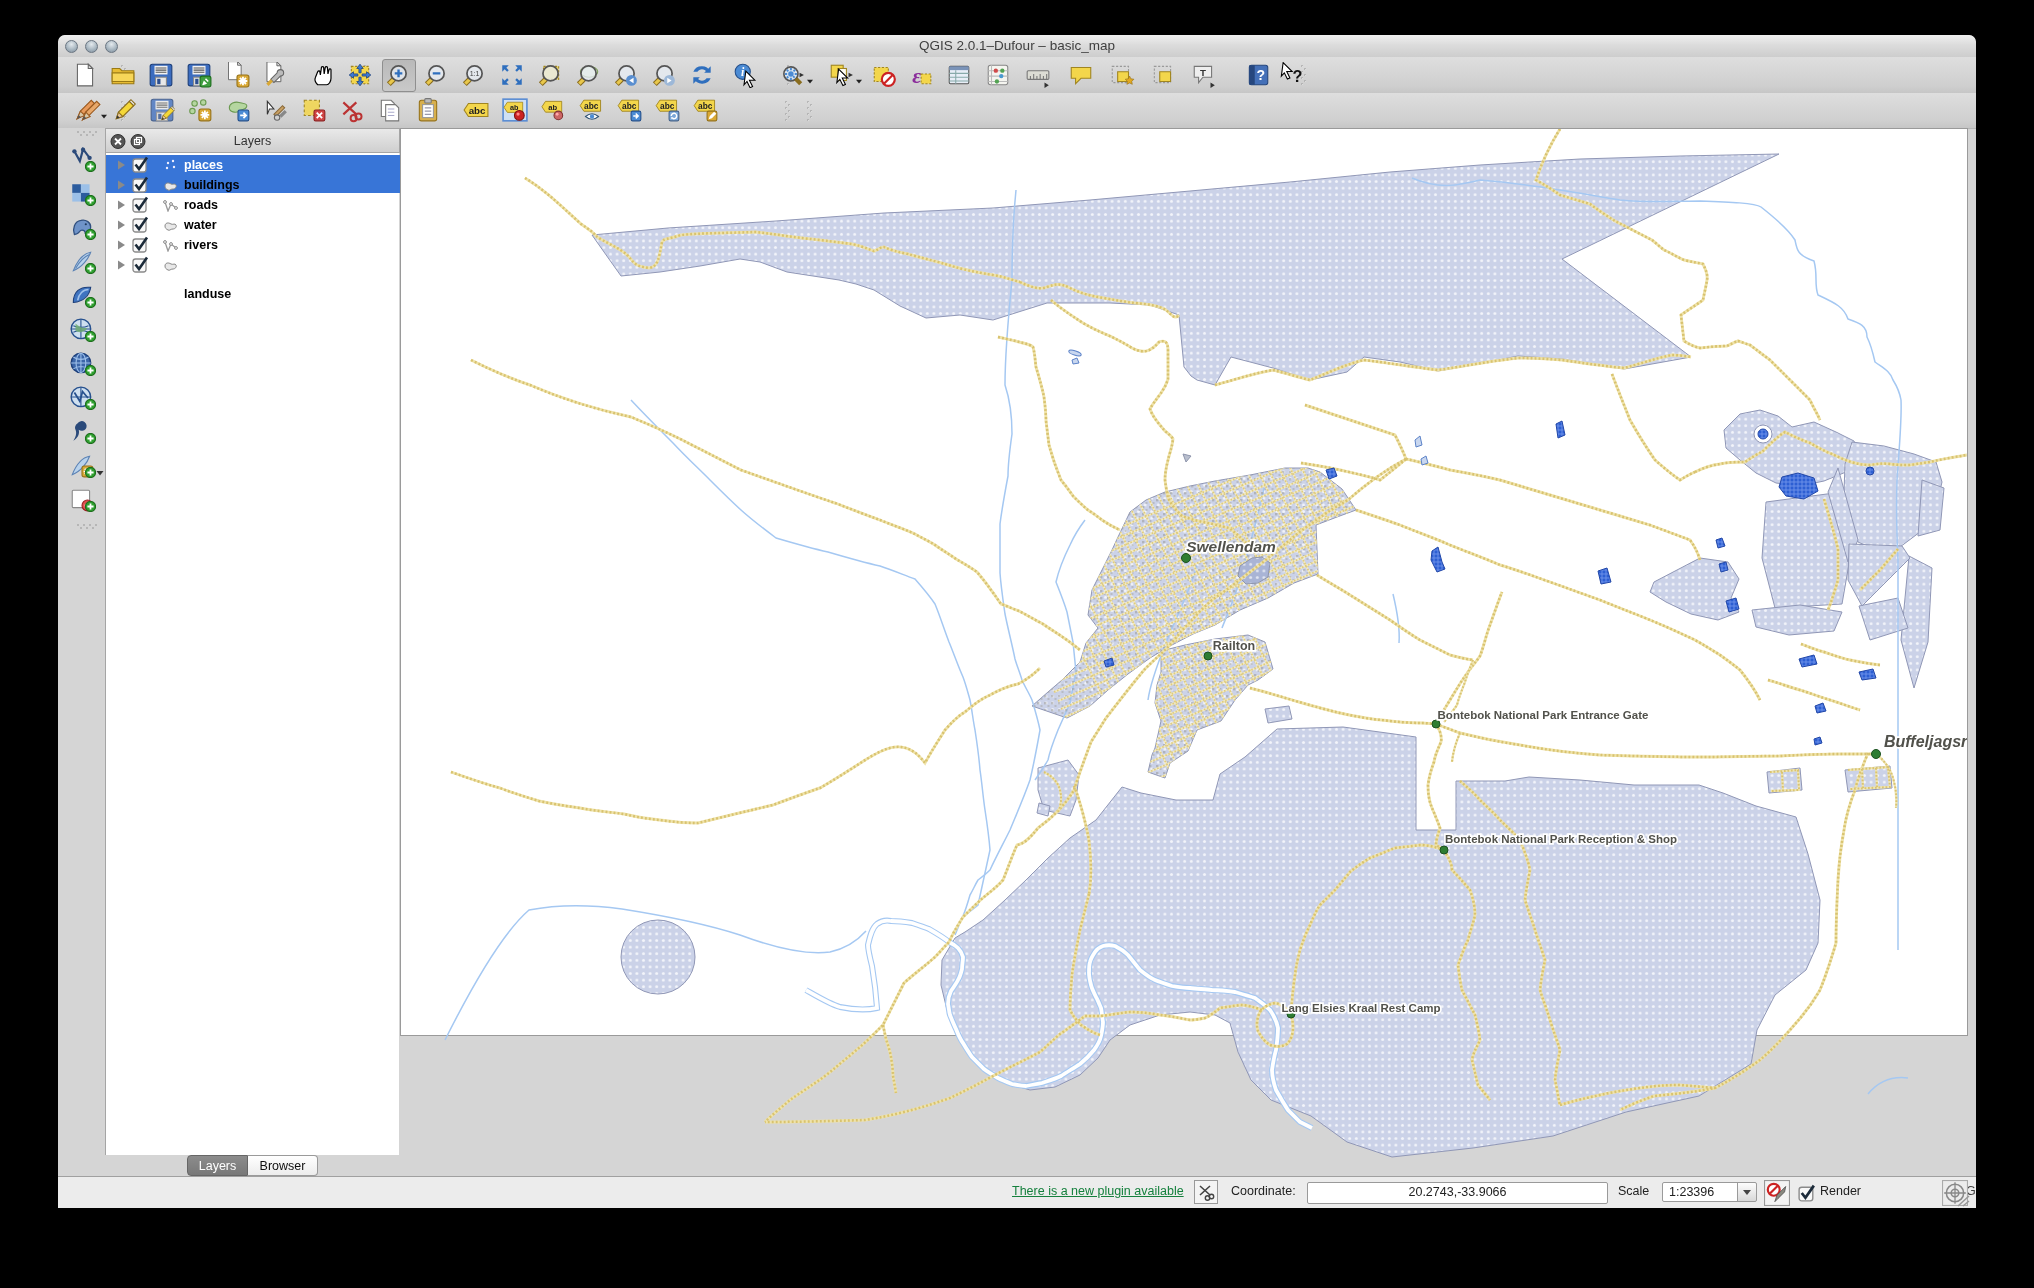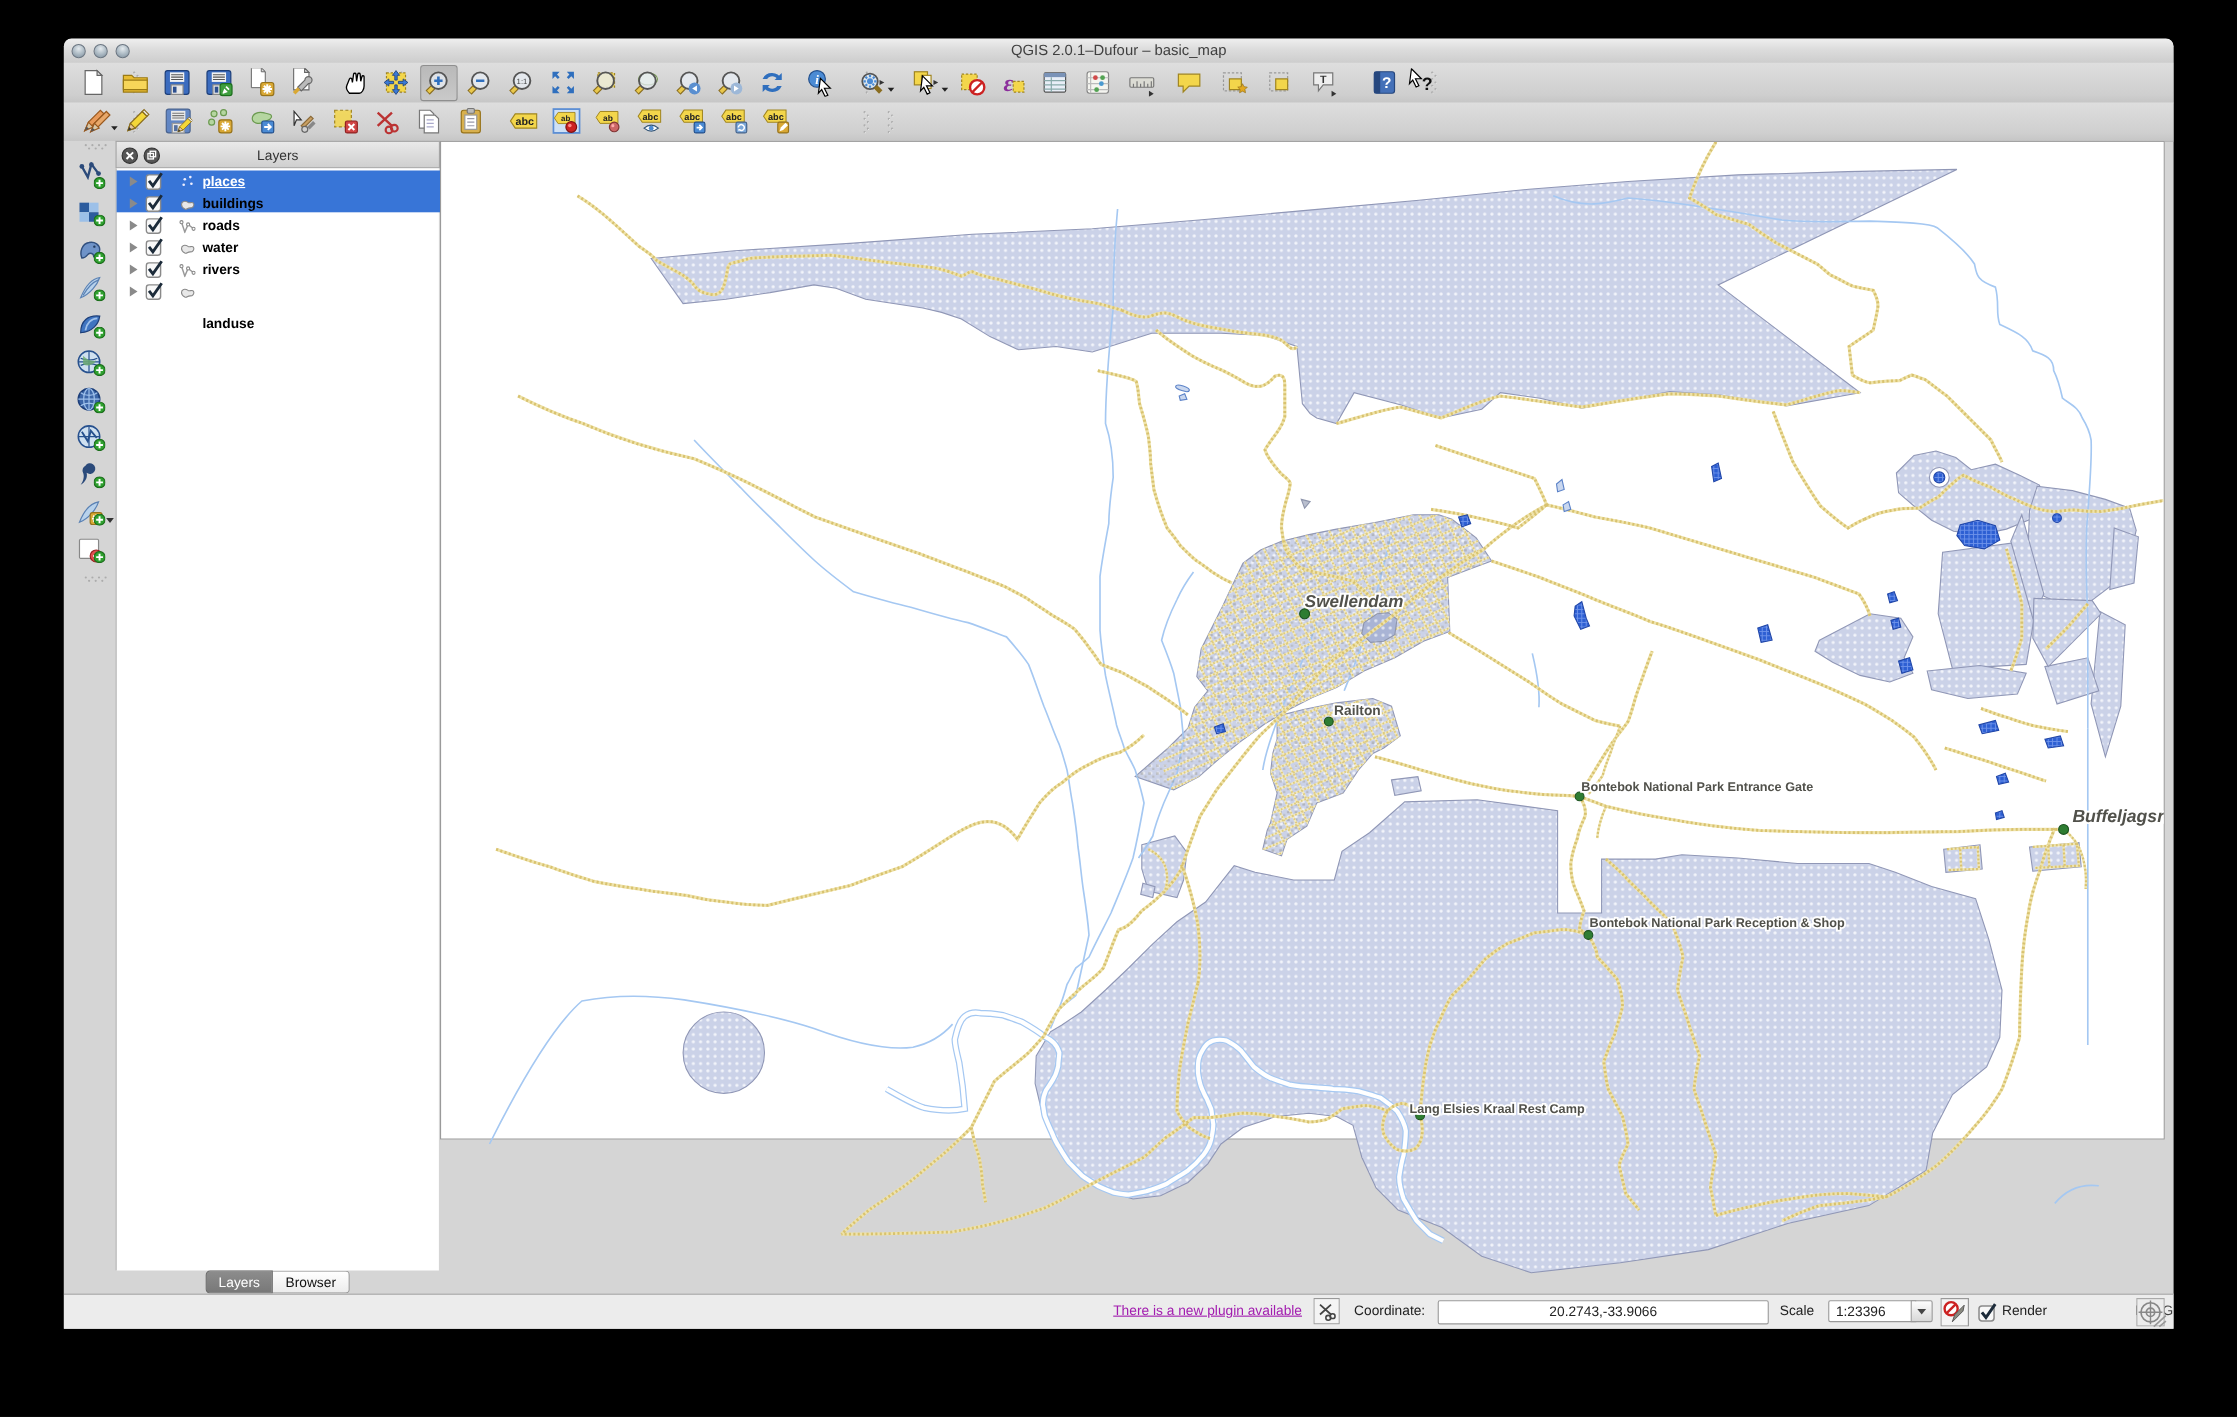--- a/index.html
+++ b/index.html
@@ -975,21 +975,21 @@
 <text class="lbl" x="1543" y="719" font-size="11.5" text-anchor="middle">Bontebok National Park Entrance Gate</text>
 <circle class="dot" cx="1444" cy="850" r="4"></circle>
 <text class="lbl" x="1561" y="843" font-size="11.5" text-anchor="middle">Bontebok National Park Reception &amp; Shop</text>
 <circle class="dot" cx="1291" cy="1014" r="4"></circle>
 <text class="lbl" x="1361" y="1012" font-size="11.5" text-anchor="middle">Lang Elsies Kraal Rest Camp</text>
 <circle class="dot" cx="1876" cy="754" r="4.5"></circle>
 <text class="lbl" x="1884" y="747" font-size="16" font-style="italic">Buffeljagsrivier</text>
 </svg>
   </div>
   <div id="sbar">
-      <span class="sb" style="left:954px;color:#a21caf;text-decoration:underline">There is a new plugin available</span>
+      <span class="sb" style="left:954px;color:#15803d;text-decoration:underline">There is a new plugin available</span>
       <svg class="sb" style="left:1136px;top:3px" width="24" height="24" viewBox="0 0 24 24">
         <rect x="0.5" y="0.5" width="23" height="23" fill="#f4f4f4" stroke="#999"></rect>
         <path d="M6,6l10,9M16,6L6,15" stroke="#444" stroke-width="1.6"></path>
         <circle cx="17.5" cy="16.5" r="2.2" fill="none" stroke="#444" stroke-width="1.4"></circle>
         <circle cx="13.5" cy="18" r="2.2" fill="none" stroke="#444" stroke-width="1.4"></circle>
       </svg>
       <span class="sb" style="left:1173px">Coordinate:</span>
       <span class="sb" style="left:1249px;top:5px;width:299px;height:20px;background:#fff;border:1px solid #9a9a9a;border-radius:2px;display:inline-block;text-align:center;line-height:19px">20.2743,-33.9066</span>
       <span class="sb" style="left:1560px">Scale</span>
       <span class="sb" style="left:1604px;top:5px;width:80px;height:20px;background:#fff;border:1px solid #9a9a9a;border-radius:2px 0 0 2px;display:inline-block;line-height:19px;padding-left:6px;box-sizing:border-box">1:23396</span>

